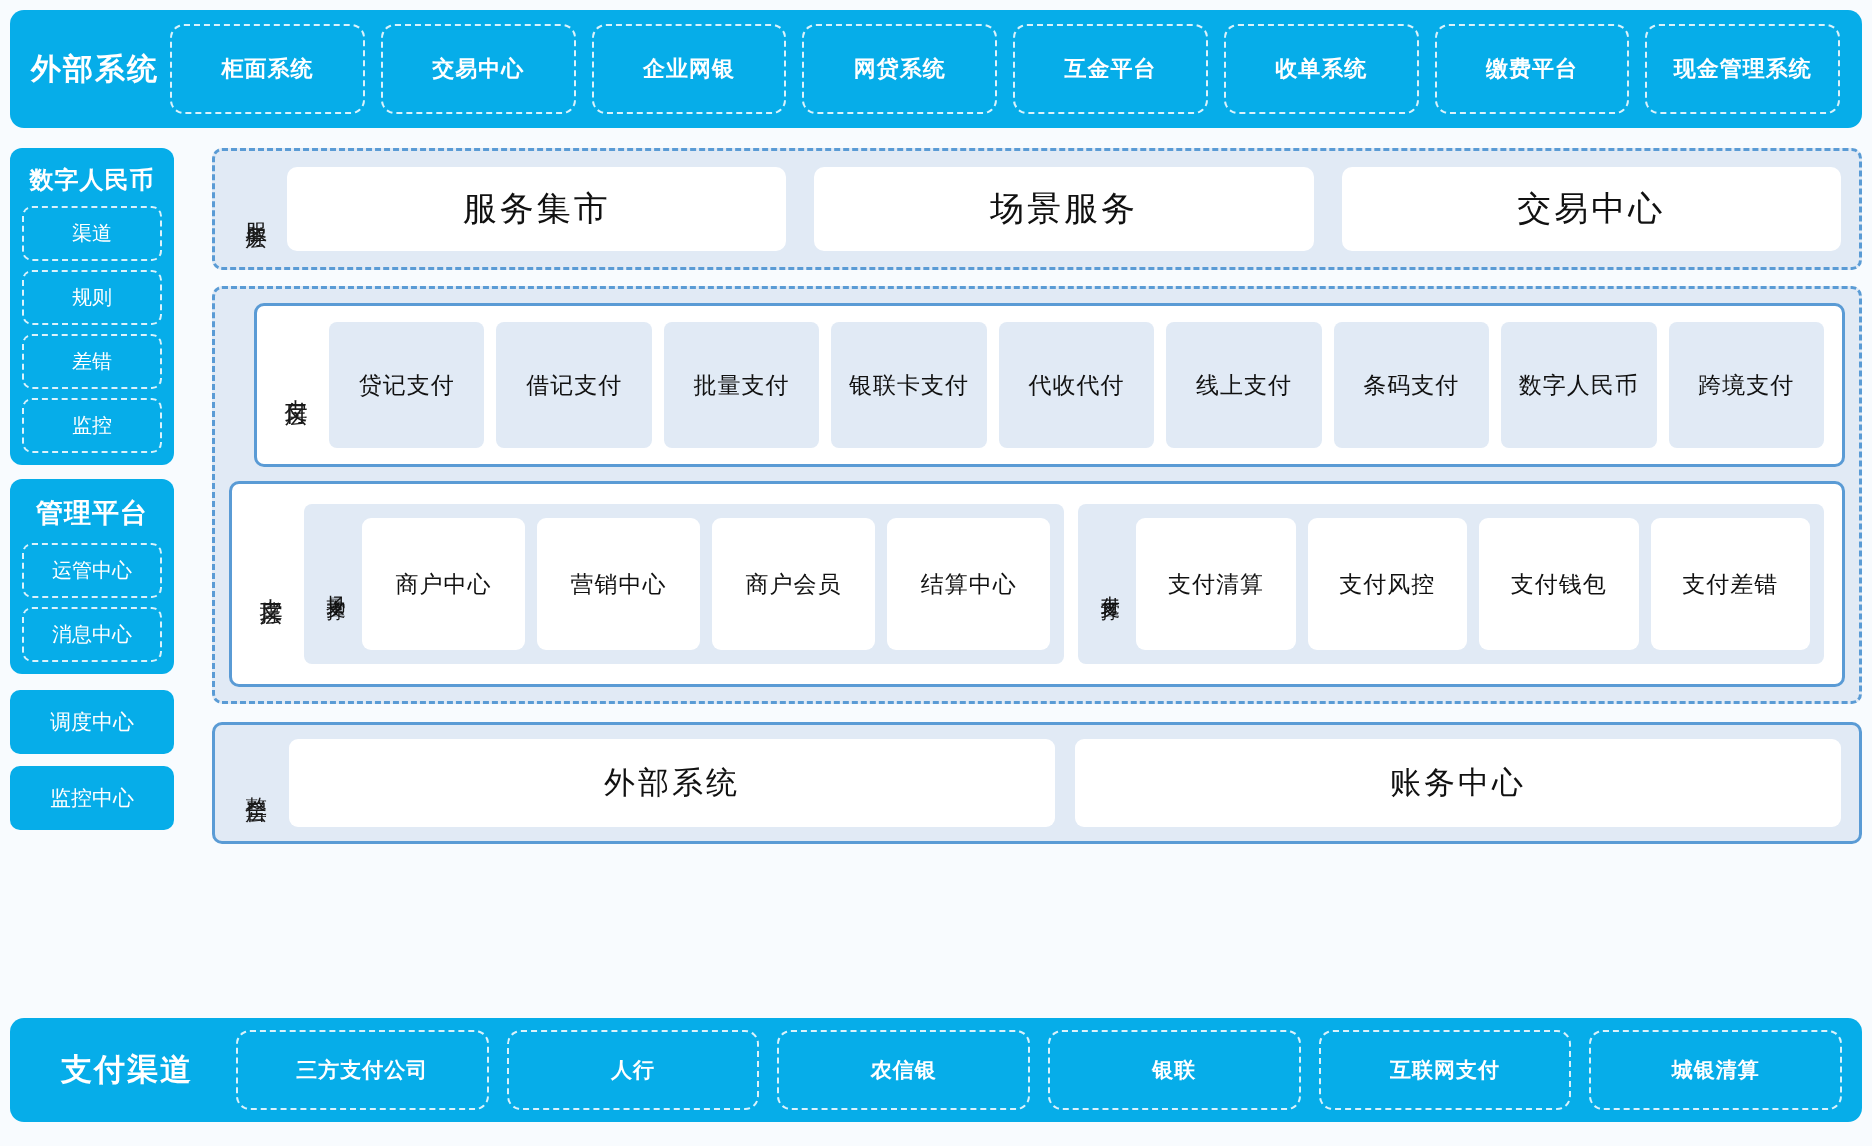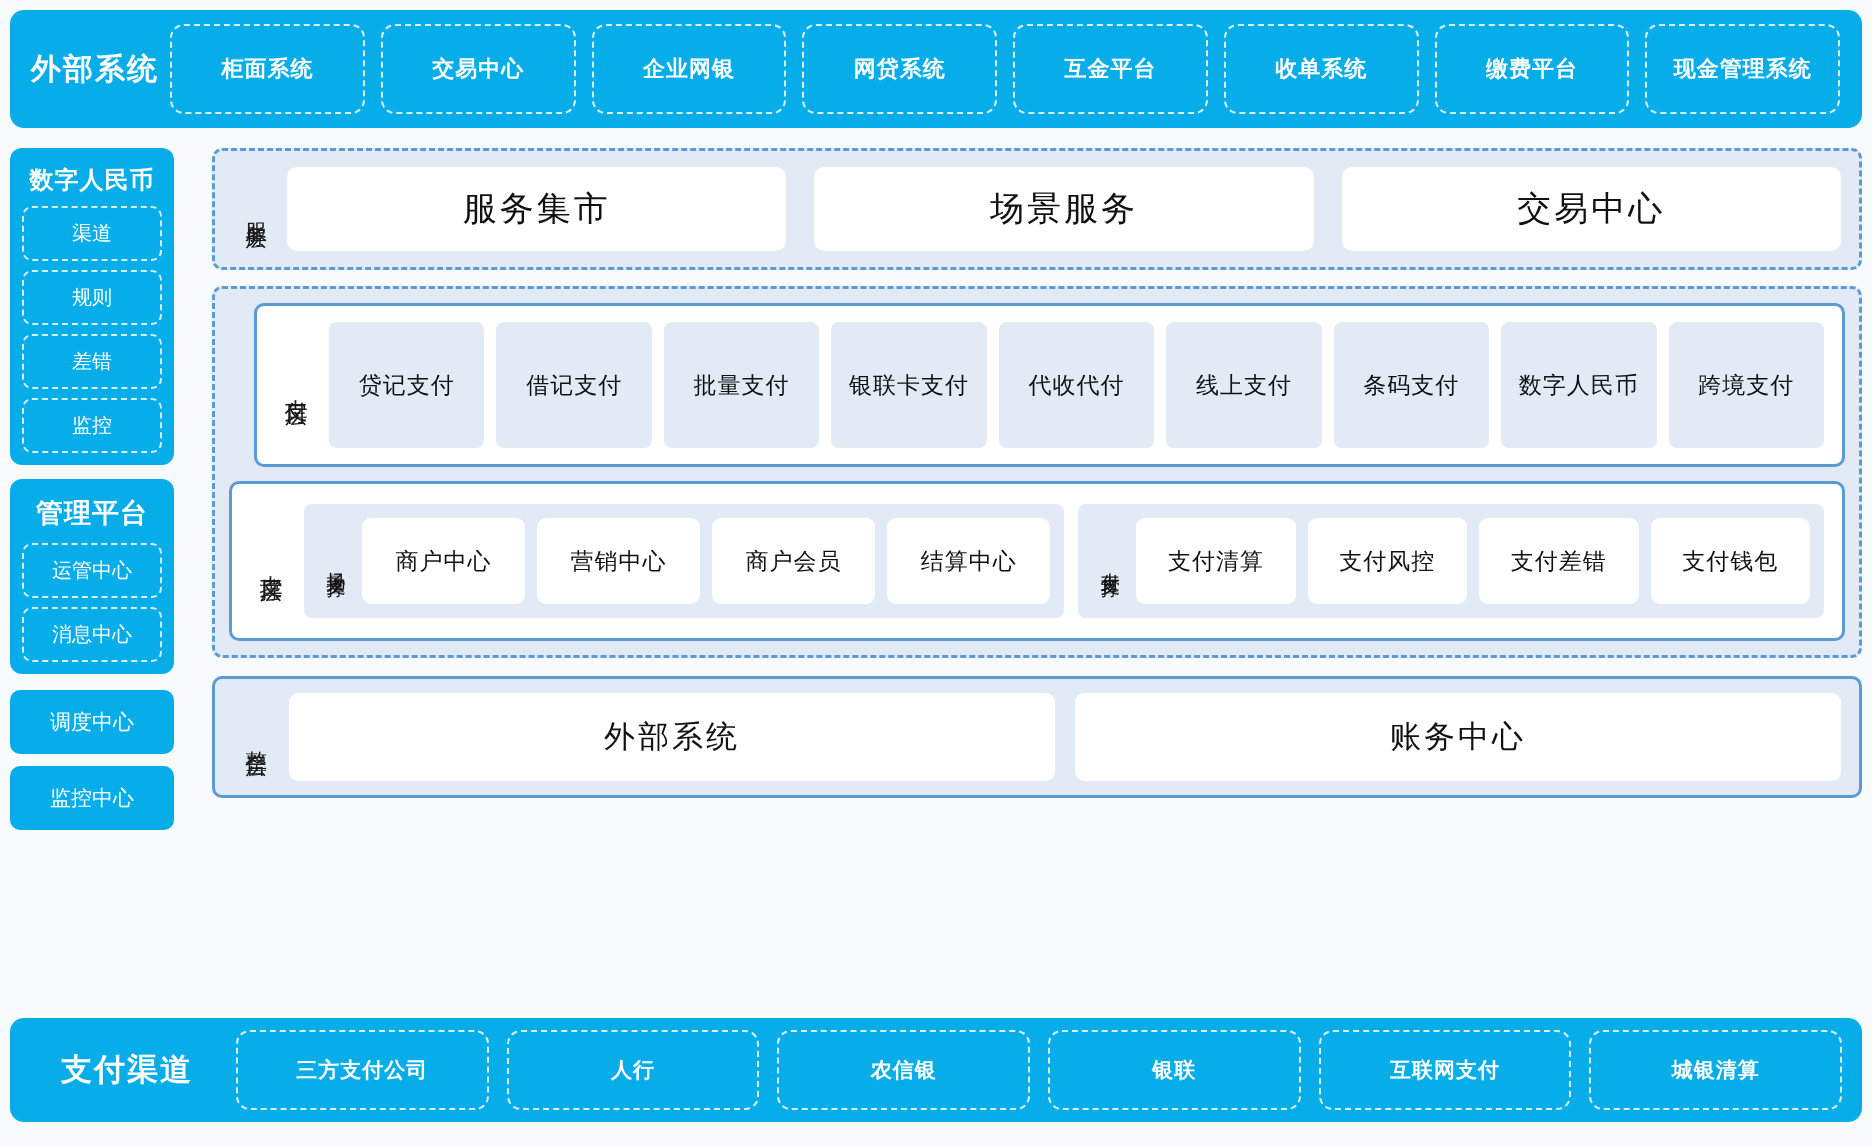--- a/index.html
+++ b/index.html
@@ -201,21 +201,21 @@
     align-items: center;
     justify-content: center;
     font-size: 23px;
     color: #111111;
     text-align: center;
     letter-spacing: 1px;
   }
 
   
   #support-panel {
-    height: 160px;
+    height: 206px;
     padding: 20px 18px;
   }
   #support-panel > .vlabel { width: 44px; margin-right: 10px; font-size: 23px; }
   .support-groups {
     flex: 1;
     display: flex;
     gap: 14px;
   }
   .support-group {
     background: #e1eaf5;
@@ -364,22 +364,22 @@
               <div class="group-card">商户会员</div>
               <div class="group-card">结算中心</div>
             </div>
           </div>
 
           <div class="support-group" id="group-pay">
             <div class="group-label">支付支撑</div>
             <div class="group-cards">
               <div class="group-card">支付清算</div>
               <div class="group-card">支付风控</div>
+              <div class="group-card">支付钱包</div>
               <div class="group-card">支付差错</div>
-              <div class="group-card">支付钱包</div>
             </div>
           </div>
 
         </div>
       </div>
 
     </div>
 
     <div id="integration-layer">
       <div class="vlabel">整合层</div>

